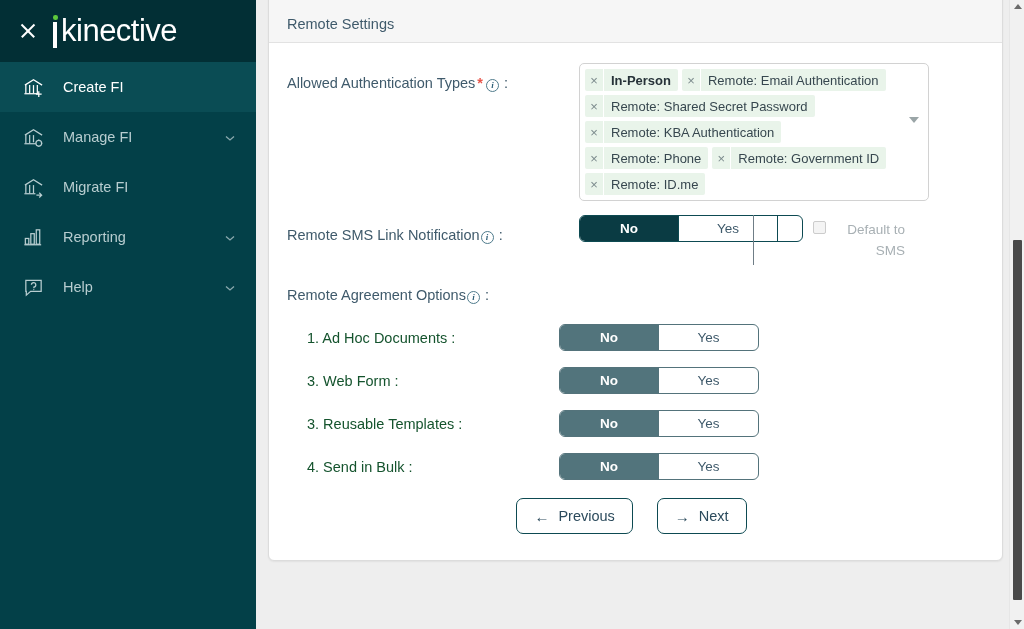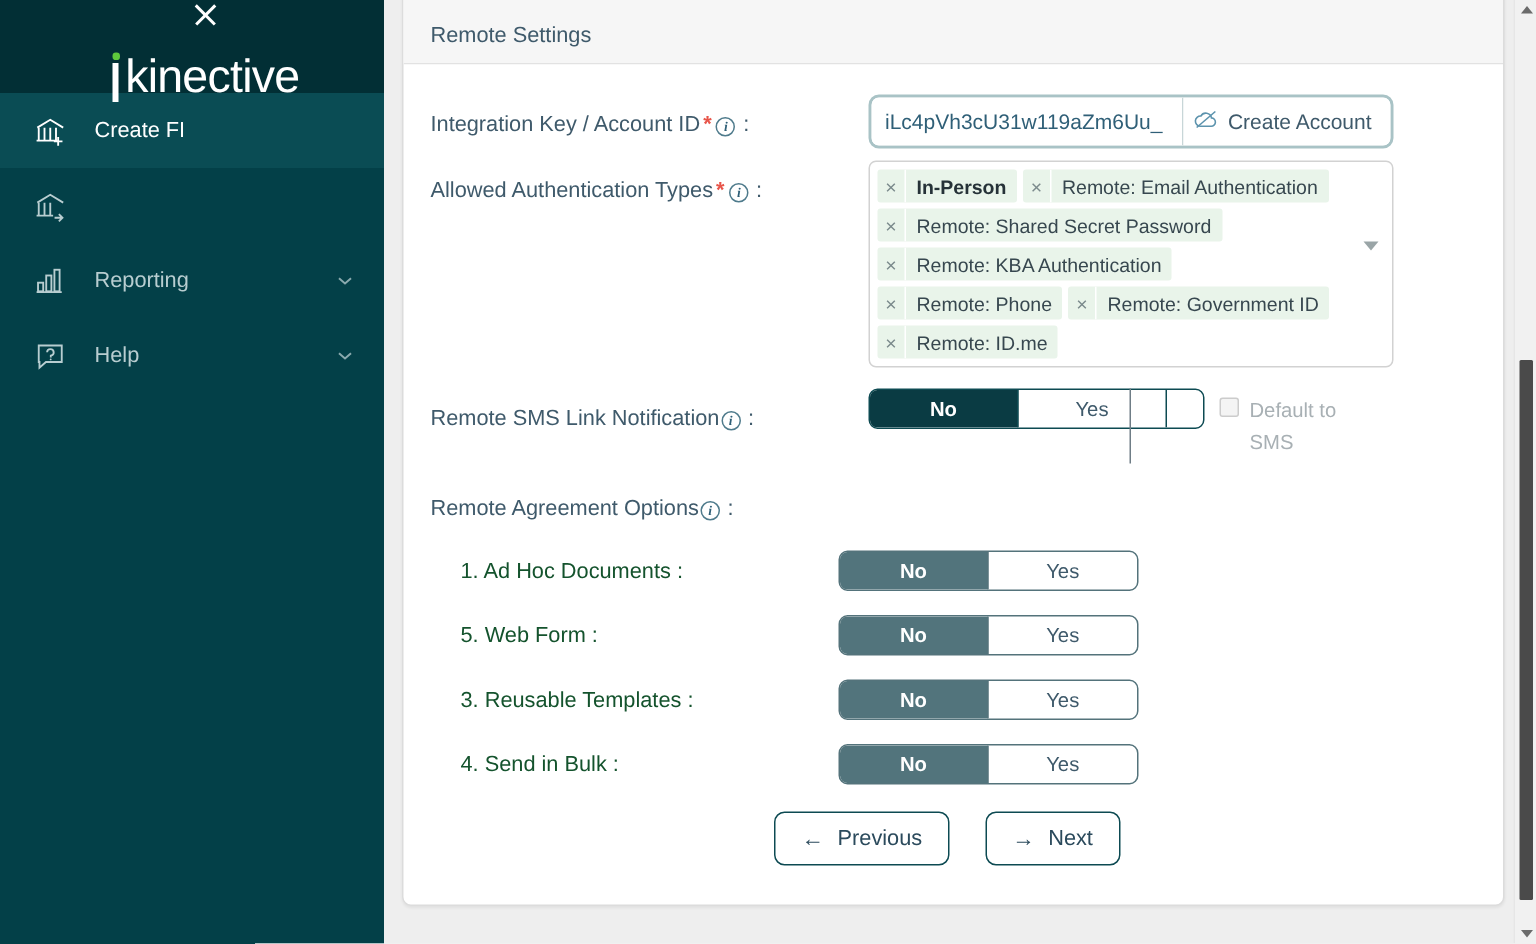--- a/index.html
+++ b/index.html
@@ -30,21 +30,20 @@
     flex-direction: column;
   }
 
   .brandbar {
     height: 62px;
     background: #022f35;
     display: flex;
     align-items: center;
     padding-left: 18px;
     gap: 14px;
-    flex-direction: column;
   }
 
   .close-x {
     width: 20px; height: 20px;
     position: relative;
     cursor: pointer;
     flex: 0 0 20px;
   }
   .close-x::before, .close-x::after {
     content: "";
@@ -344,20 +343,21 @@
     border: 1px solid #cccccc;
     background: #f4f4f4;
     border-radius: 2px;
     flex: 0 0 13px;
     margin-top: 2px;
   }
   .chklbl {
     font-size: 13.5px;
     color: #a8b0b4;
     line-height: 21px;
+    text-align: right;
   }
 
   
   .sub-row {
     display: flex;
     align-items: center;
     margin-bottom: 16px;
   }
   .sub-label {
     width: 272px;
@@ -453,32 +453,52 @@
               <path d="M8 9.5 V18"></path>
             <path d="M12 9.5 V18"></path>
               <path d="M16 9.5 V18"></path>
               <path d="M2.5 18.5 H17"></path>
             <path d="M17.5 16 v6 M14.5 19 h6"></path>
           </svg>
         </span>
         <span class="lbl">Create FI</span>
       </div>
 
+      <div class="nav-item">
+        <span class="ico">
+          <svg width="23" height="23" viewBox="0 0 24 24" fill="none" stroke="#b8cdd0" stroke-width="1.3">
+            <path d="M3 9.5 L12 4 L21 9.5"></path>
+              <path d="M4 9.5 V18"></path>
+              <path d="M8 9.5 V18"></path>
+            <path d="M12 9.5 V17"></path>
+              <path d="M2.5 18.5 H14"></path>
+            <circle cx="17.5" cy="18" r="3"></circle>
+              <path d="M17.5 14 v1 M17.5 21 v1 M13.8 18 h1 M20.2 18 h1"></path>
+          </svg>
+        </span>
+        <span class="lbl">Manage FI</span>
+        <span class="chev">
+          <svg width="12" height="12" viewBox="0 0 12 12" fill="none" stroke="#b8cdd0" stroke-width="1.3">
+            <path d="M2 4.5 L6 8 L10 4.5"></path>
+          </svg>
+        </span>
+      </div>
 
       <div class="nav-item">
         <span class="ico">
           <svg width="23" height="23" viewBox="0 0 24 24" fill="none" stroke="#b8cdd0" stroke-width="1.3">
             <path d="M3 9.5 L12 4 L21 9.5"></path>
               <path d="M4 9.5 V18"></path>
               <path d="M8 9.5 V18"></path>
             <path d="M12 9.5 V18"></path>
               <path d="M2.5 18.5 H14"></path>
             <path d="M15 20 h5 M18 17.5 l2.5 2.5 -2.5 2.5"></path>
           </svg>
         </span>
+        <span class="lbl">Migrate FI</span>
       </div>
 
       <div class="nav-item">
         <span class="ico">
           <svg width="23" height="23" viewBox="0 0 24 24" fill="none" stroke="#b8cdd0" stroke-width="1.3">
             <rect x="3.5" y="13" width="3.6" height="6"></rect>
             <rect x="9.2" y="8" width="3.6" height="11"></rect>
             <rect x="14.9" y="4" width="3.6" height="15"></rect>
             <path d="M2.5 19.6 H20"></path>
           </svg>
@@ -513,40 +533,20 @@
   <section class="main">
 
     <div class="card">
 
       <div class="card-head">
         <span class="title">Remote Settings</span>
       </div>
 
       <div class="card-body">
 
-        <div class="row">
-          <div class="row-label">
-            <span>Integration Key / Account ID</span><span class="req">*</span><span class="info-i">i</span>
-            <span>:</span>
-          </div>
-          <div>
-            <div class="keygroup">
-              <input class="keyinput" type="text" value="iLc4pVh3cU31w119aZm6Uu_" style="">
-              <div class="create-acct">
-                <span>
-                  <svg width="16" height="13" viewBox="0 0 18 14" fill="none" stroke="#5c93ad" stroke-width="1.2">
-                    <path d="M4.6 12.2 h8.2 a3.1 3.1 0 0 0 .3 -6.2 A4.3 4.3 0 0 0 5.1 4.6 A3.8 3.8 0 0 0 4.6 12.2 Z"></path>
-                    <path d="M2 13.2 L16 1.2" stroke-width="1.2"></path>
-                  </svg>
-                </span>
-                <span>Create Account</span>
-              </div>
-            </div>
-          </div>
-        </div>
 
         <div class="row">
           <div class="row-label">
             <span>Allowed Authentication Types</span><span class="req">*</span><span class="info-i">i</span>
             <span>:</span>
           </div>
           <div class="multiselect">
 
             <span class="chip bold">
               <span class="x">×</span>
@@ -613,21 +613,21 @@
 
         <div class="sub-row">
           <span class="sub-label">1. Ad Hoc Documents :</span>
           <span class="toggle muted">
             <span class="seg on">No</span>
             <span class="seg">Yes</span>
           </span>
         </div>
 
         <div class="sub-row">
-          <span class="sub-label">5. Web Form :</span>
+          <span class="sub-label">3. Web Form :</span>
           <span class="toggle muted">
             <span class="seg on">No</span>
             <span class="seg">Yes</span>
           </span>
         </div>
 
         <div class="sub-row">
           <span class="sub-label">3. Reusable Templates :</span>
           <span class="toggle muted">
             <span class="seg on">No</span>

